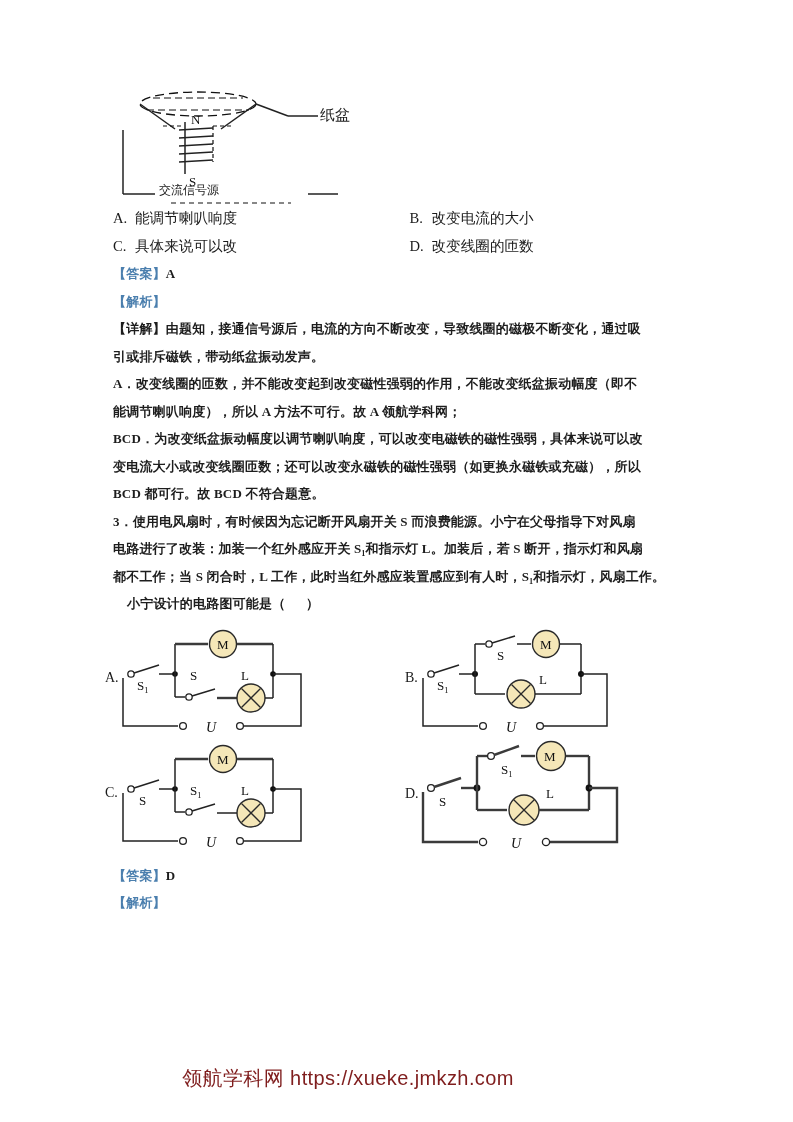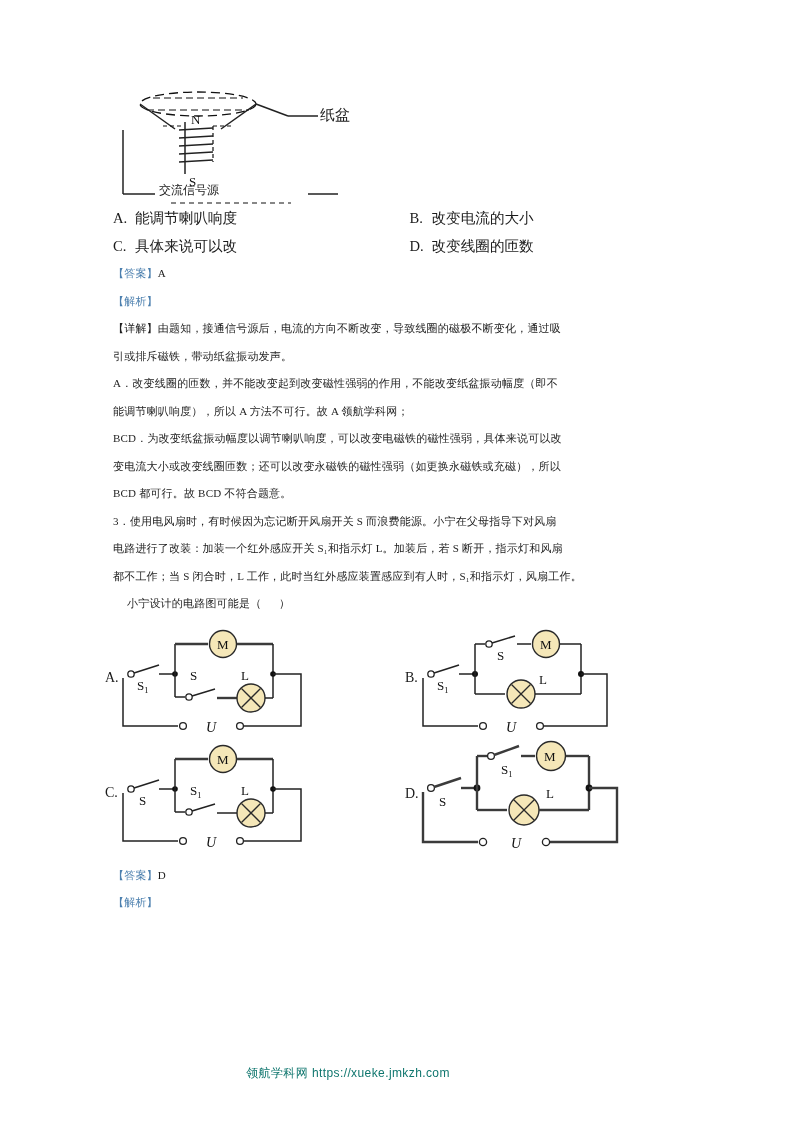--- a/index.html
+++ b/index.html
@@ -23,25 +23,26 @@
   }
   .content {
     position: absolute;
     left: 113px;
     top: 80px;
     width: 575px;
   }
 
   
   .line {
-    font-size: 11px;
+    font-size: 13px;
     line-height: 27.5px;
     letter-spacing: 0.2px;
     white-space: pre-wrap;
     color: #1d1d1d;
+    font-weight: bold;
   }
   .para {
     margin: 0;
     padding: 0;
   }
   .tag {
     color: #4b7fae;
   }
 
   
@@ -141,22 +142,22 @@
   }
 
   
   .footer {
     position: absolute;
     left: 0;
     top: 1065px;
     width: 696px;
     text-align: center;
     font-family: "Liberation Sans", sans-serif;
-    font-size: 12px;
-    color: #0f766e;
+    font-size: 20px;
+    color: #7f1d1d;
     letter-spacing: 0.4px;
   }
 </style>
 </head>
 <body>
 
 <div class="page">
 
   <div class="fig-speaker">
     <svg width="280" height="122" viewBox="0 0 280 122">

